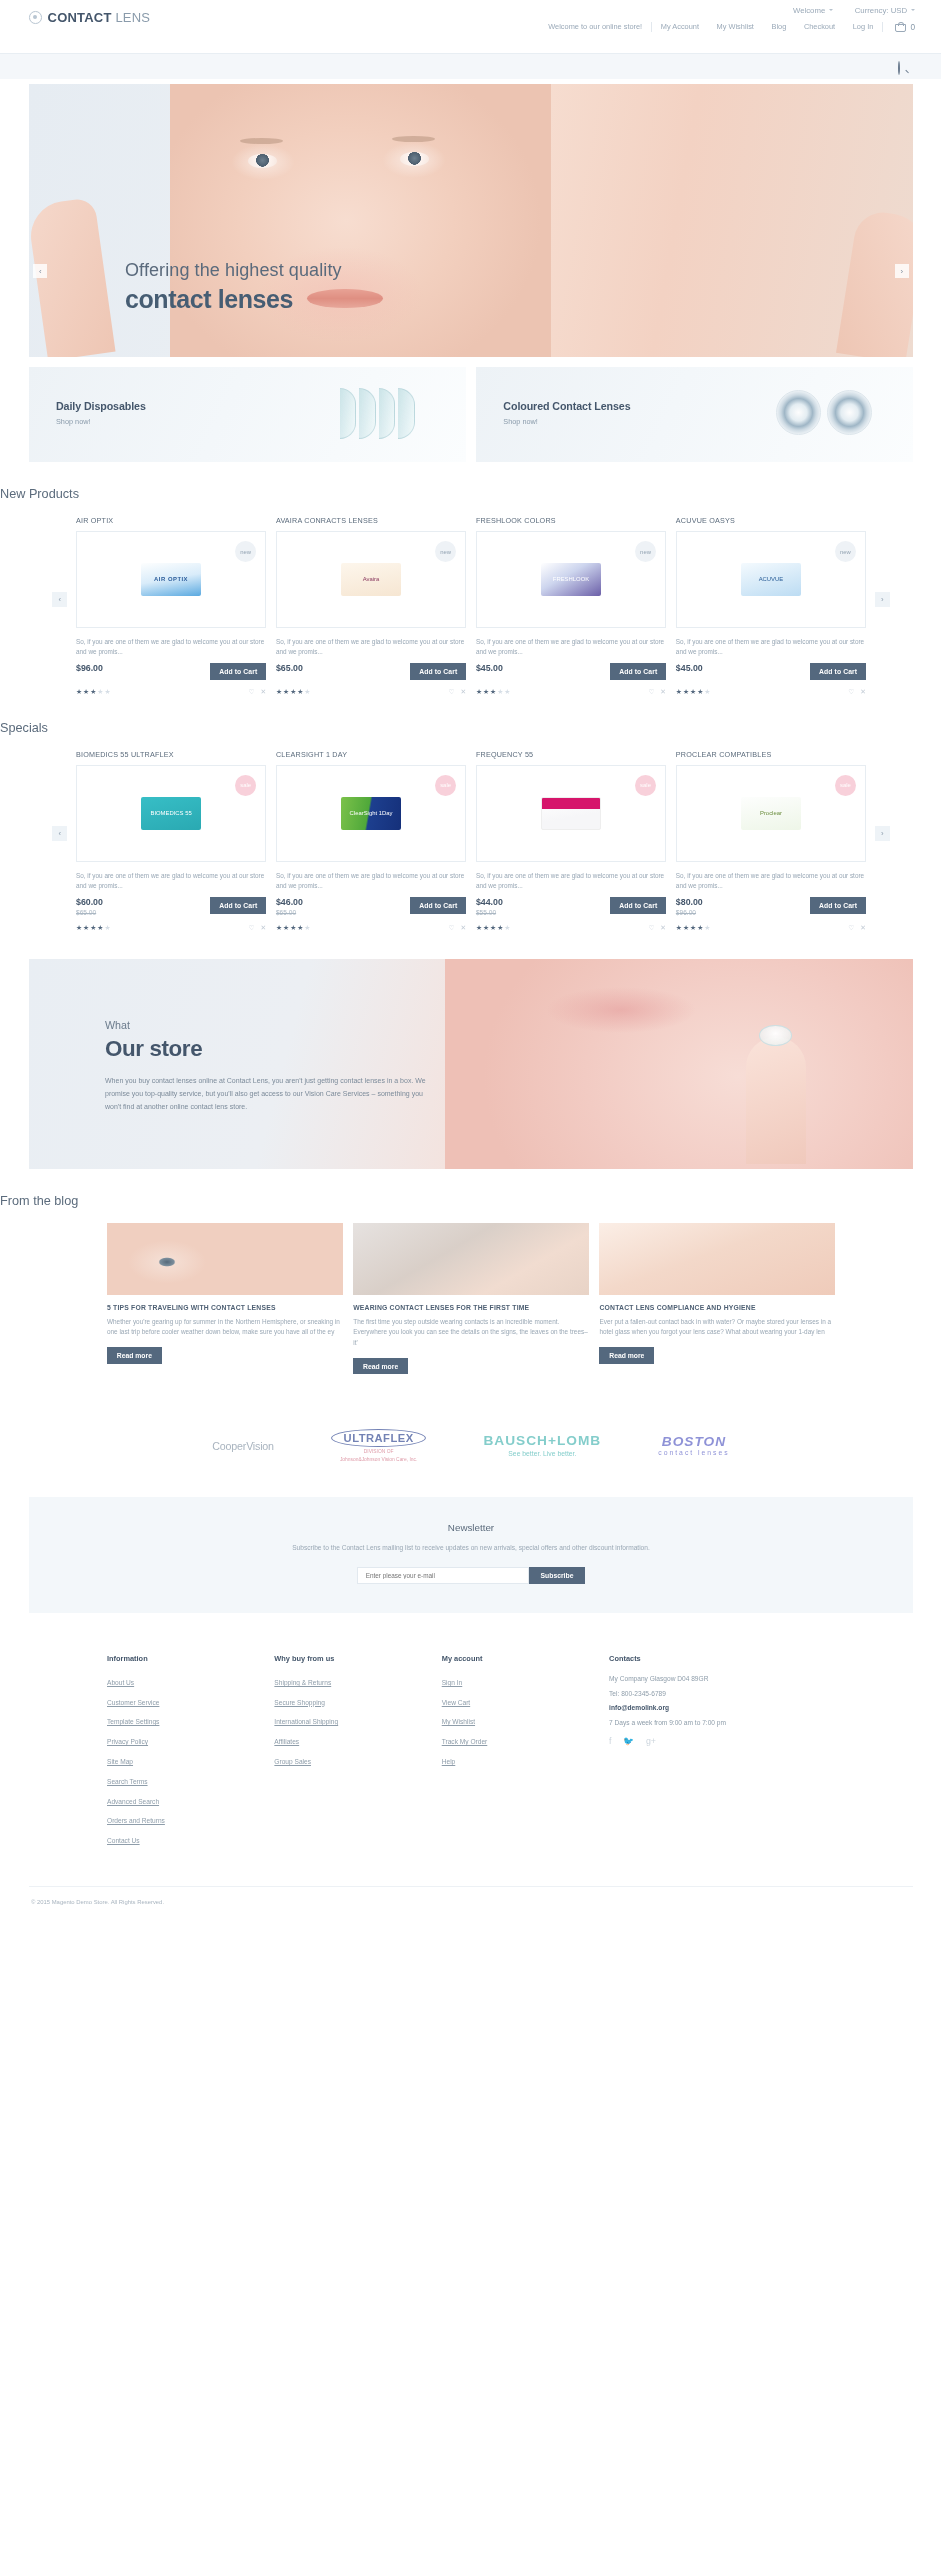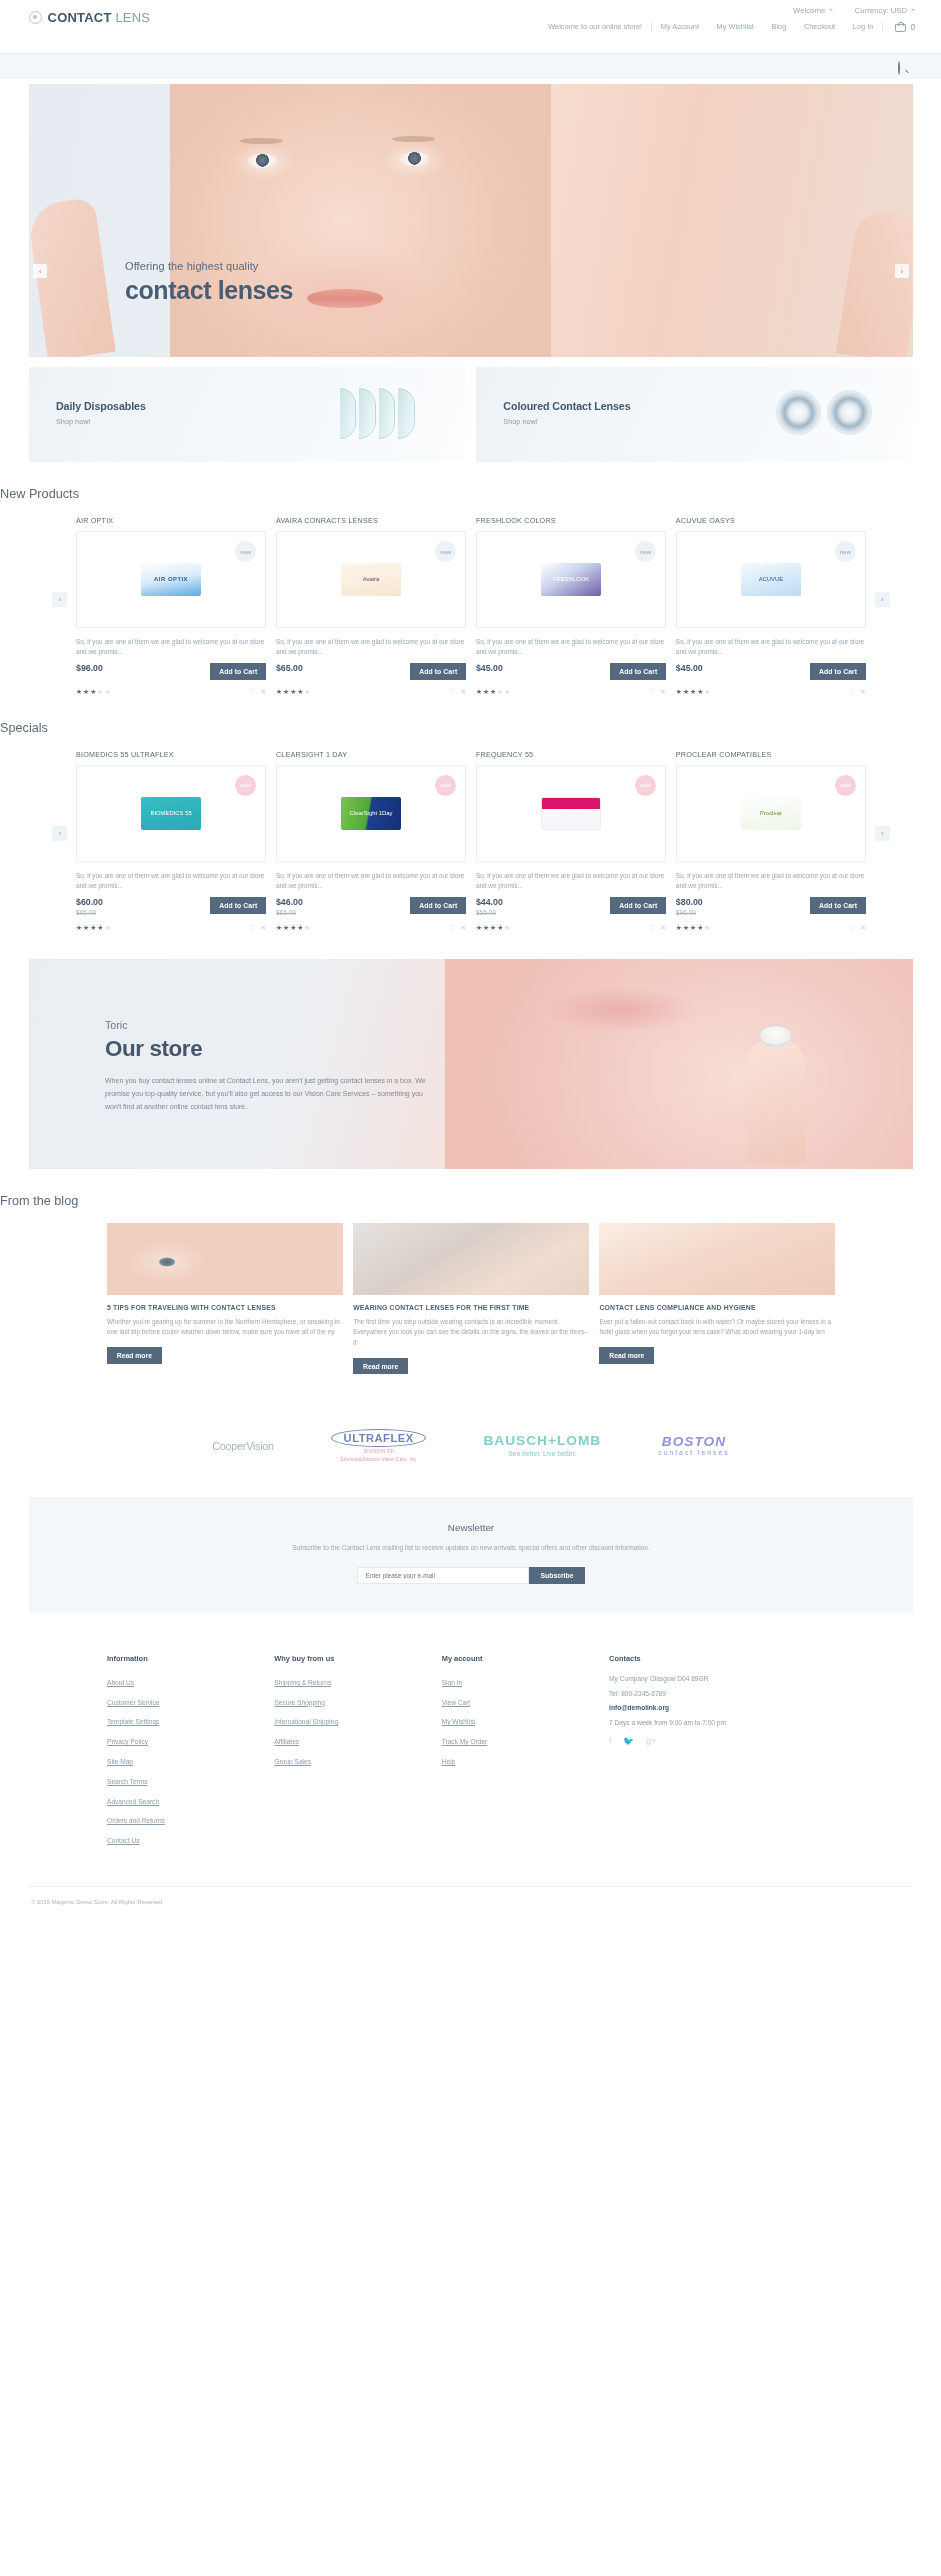--- a/index.html
+++ b/index.html
@@ -62,21 +62,21 @@
   .hero-eye { position: absolute; width: 29px; height: 14.6px; border-radius: 50%; background: radial-gradient(circle at 50% 45%, #6d7f8e 0%, #4c5e6e 38%, #fdf4f0 40%, #f6e6de 100%); }
   .hero-eye.l { left: 78px; top: 70px; }
   .hero-eye.r { left: 230px; top: 68px; }
   .hero-brow { position: absolute; width: 43px; height: 5.9px; border-radius: 50%; background: rgba(150,115,92,.35); }
   .hero-brow.l { left: 70px; top: 54px; }
   .hero-brow.r { left: 222px; top: 52px; }
   .hero-lip { position: absolute; left: 137px; top: 205px; width: 76px; height: 19.5px; border-radius: 50%; background: linear-gradient(180deg,#e8a295 0%, #df8f82 50%, #e7a79a 100%); }
   .hero-hand-l { position: absolute; left: 7.8px; top: 117px; width: 68px; height: 156px; border-radius: 35px 19.5px 0 0; background: linear-gradient(120deg,#f5d8cb,#eec6b4); transform: rotate(-8deg); }
   .hero-hand-r { position: absolute; right: -3.9px; top: 129px; width: 70px; height: 146px; border-radius: 29px 33px 0 0; background: linear-gradient(240deg,#f5d8cb,#eec6b4); transform: rotate(9deg); }
   .hero-copy { position: absolute; left: 96px; top: 176px; z-index: 5; }
-  .hero-sub { font-size: 11px; color: #5a6a7c; letter-spacing: 0.1px; }
+  .hero-sub { font-size: 18px; color: #5a6a7c; letter-spacing: 0.1px; }
   .hero-title { font-size: 25px; font-weight: 700; color: #465d73; letter-spacing: -0.4px; margin-top: 3.9px; }
   .hero-arrow {
     position: absolute; top: 180px; width: 14.6px; height: 14.6px; background: rgba(255,255,255,.82);
     display: flex; align-items: center; justify-content: center; font-size: 7.8px; color: #7d8d9d; z-index: 6;
   }
   .hero-arrow.prev { left: 3.9px; }
   .hero-arrow.next { right: 3.9px; }
 
   
   .promos { display: flex; gap: 10.7px; margin: 9.8px 29px 0; }
@@ -478,21 +478,21 @@
         </div>
       </div>
     </div>
 </div>
 
 <div class="about">
   <div class="about-skin"></div>
   <div class="about-finger"></div>
   <div class="about-lens"></div>
   <div class="about-copy">
-    <div class="about-kicker">Toric</div>
+    <div class="about-kicker">What</div>
     <div class="about-title">Our store</div>
     <div class="about-body">When you buy contact lenses online at Contact Lens, you aren't just getting contact lenses in a box. We promise you top-quality service, but you'll also get access to our Vision Care Services – something you won't find at another online contact lens store.</div>
   </div>
 </div>
 
 <div class="sec-title">From the blog</div>
 <div class="blog-grid" id="blog-grid">
     <div class="blog"><div class="blog-img bi1"></div><div class="blog-title">5 TIPS FOR TRAVELING WITH CONTACT LENSES</div><div class="blog-ex">Whether you're gearing up for summer in the Northern Hemisphere, or sneaking in one last trip before cooler weather down below, make sure you have all of the ey</div><a class="btn-read" href="#">Read more</a></div>
     <div class="blog"><div class="blog-img bi2"></div><div class="blog-title">WEARING CONTACT LENSES FOR THE FIRST TIME</div><div class="blog-ex">The first time you step outside wearing contacts is an incredible moment. Everywhere you look you can see the details on the signs, the leaves on the trees– it'</div><a class="btn-read" href="#">Read more</a></div>
     <div class="blog"><div class="blog-img bi3"></div><div class="blog-title">CONTACT LENS COMPLIANCE AND HYGIENE</div><div class="blog-ex">Ever put a fallen-out contact back in with water? Or maybe stored your lenses in a hotel glass when you forgot your lens case? What about wearing your 1-day len</div><a class="btn-read" href="#">Read more</a></div>

